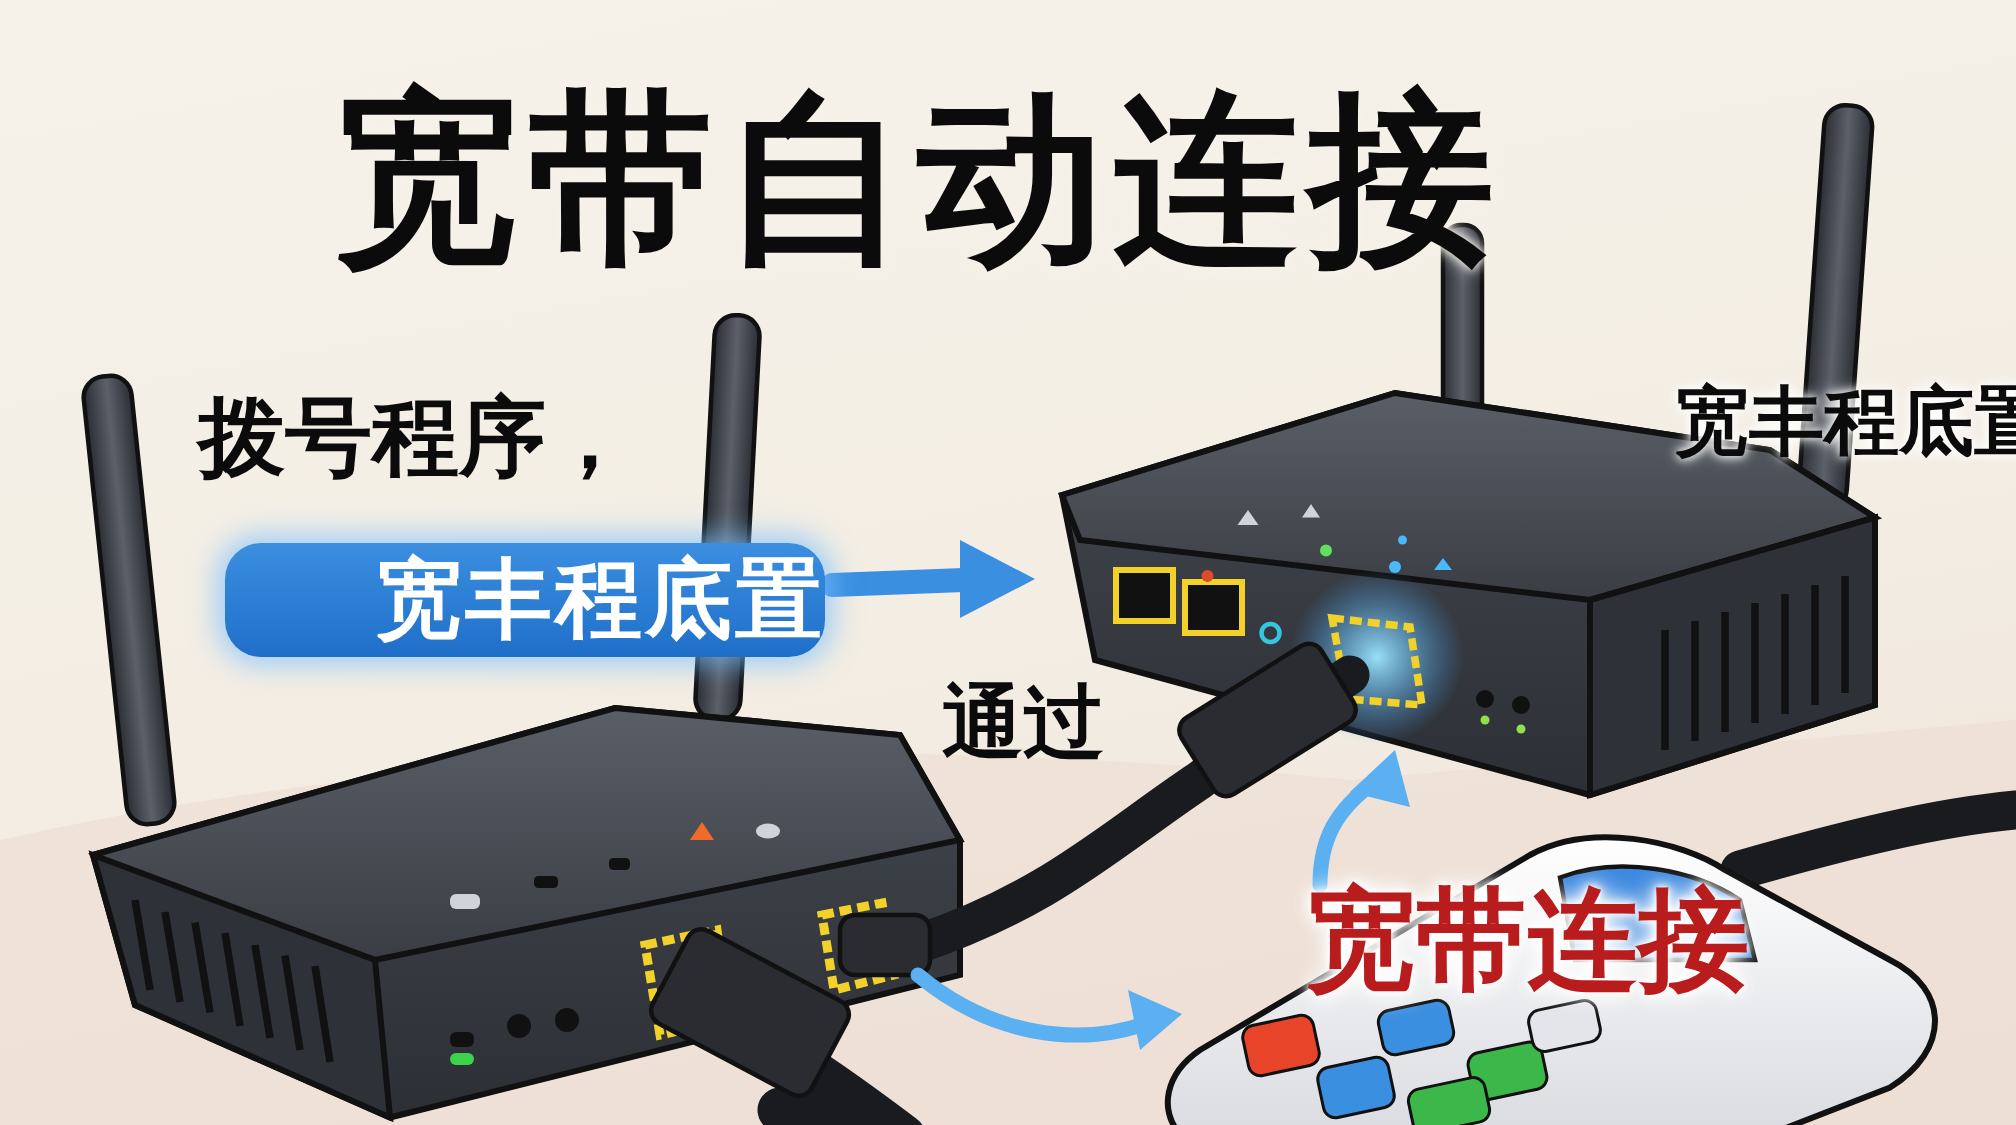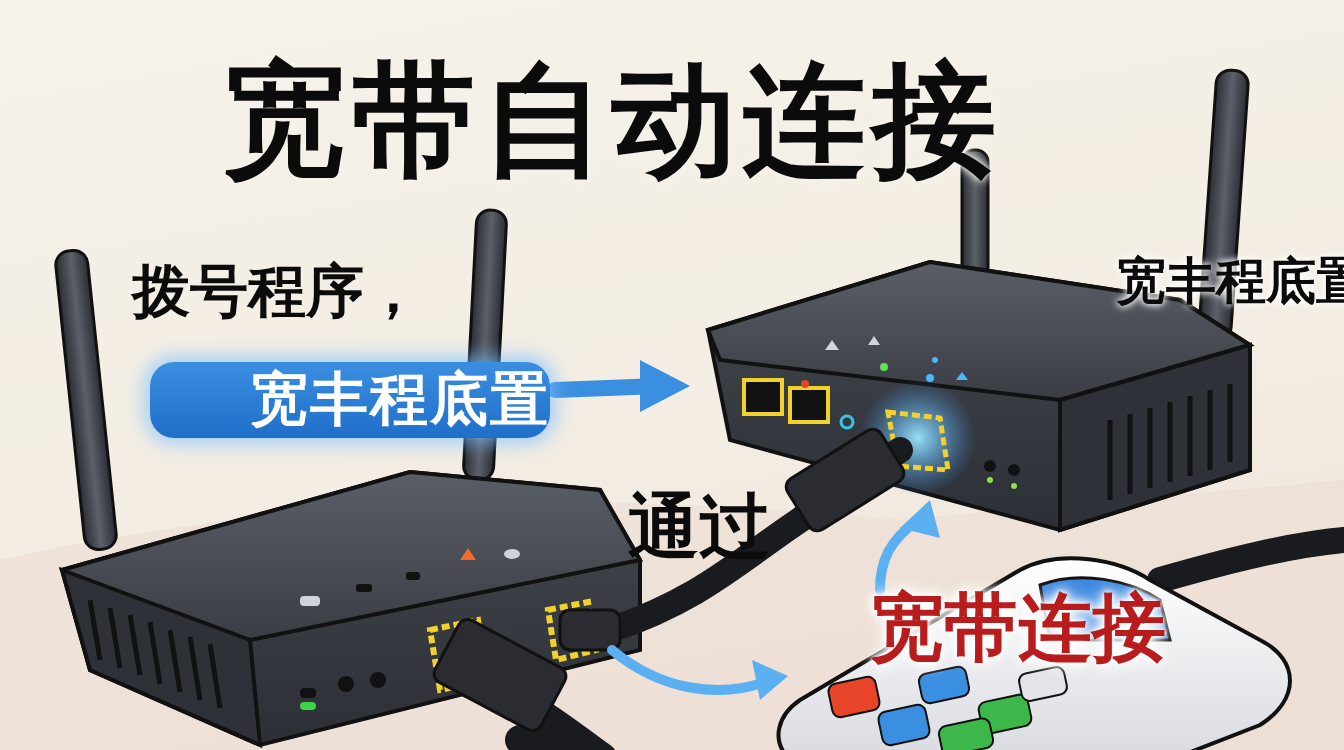--- a/index.html
+++ b/index.html
@@ -5,21 +5,21 @@
   html,body{margin:0;padding:0;}
   body{width:1344px;height:750px;overflow:hidden;position:relative;
     background:linear-gradient(170deg,#f6f2ea 0%,#f3ede3 55%,#efe3d8 100%);
     font-family:"DejaVu Sans","Liberation Sans",sans-serif;}
   .stage{position:absolute;inset:0;}
   .txt{position:absolute;font-weight:bold;color:#0b0b0b;white-space:nowrap;line-height:1;}
   .title{left:222px;top:58px;font-size:124px;letter-spacing:6px;
     text-shadow:0 0 6px #f6f2ea,0 0 12px #f6f2ea;}
   .dial{left:132px;top:262px;font-size:58px;}
   .thorough{left:1116px;top:256px;font-size:50px;text-shadow:0 0 6px #fff,0 0 10px #fff;}
-  .pass{left:628px;top:455px;font-size:71px;margin-top:36px;}
+  .pass{left:628px;top:455px;font-size:54px;}
   .bb-conn{left:870px;top:590px;font-size:74px;color:#b91c1c;
     text-shadow:0 0 4px #fff,0 0 8px #fff,0 0 14px #fff,0 0 18px #fff;}
   .pill{position:absolute;left:150px;top:362px;width:400px;height:76px;border-radius:24px;
     background:linear-gradient(180deg,#3b8ee0 0%,#1f6fc9 100%);
     box-shadow:0 0 18px 6px rgba(120,190,255,.65);
     display:flex;align-items:center;justify-content:flex-end;}
   .pill span{color:#fff;font-size:58px;font-weight:bold;letter-spacing:2px;}
   svg.scene{position:absolute;inset:0;}
 </style>
 </head>

